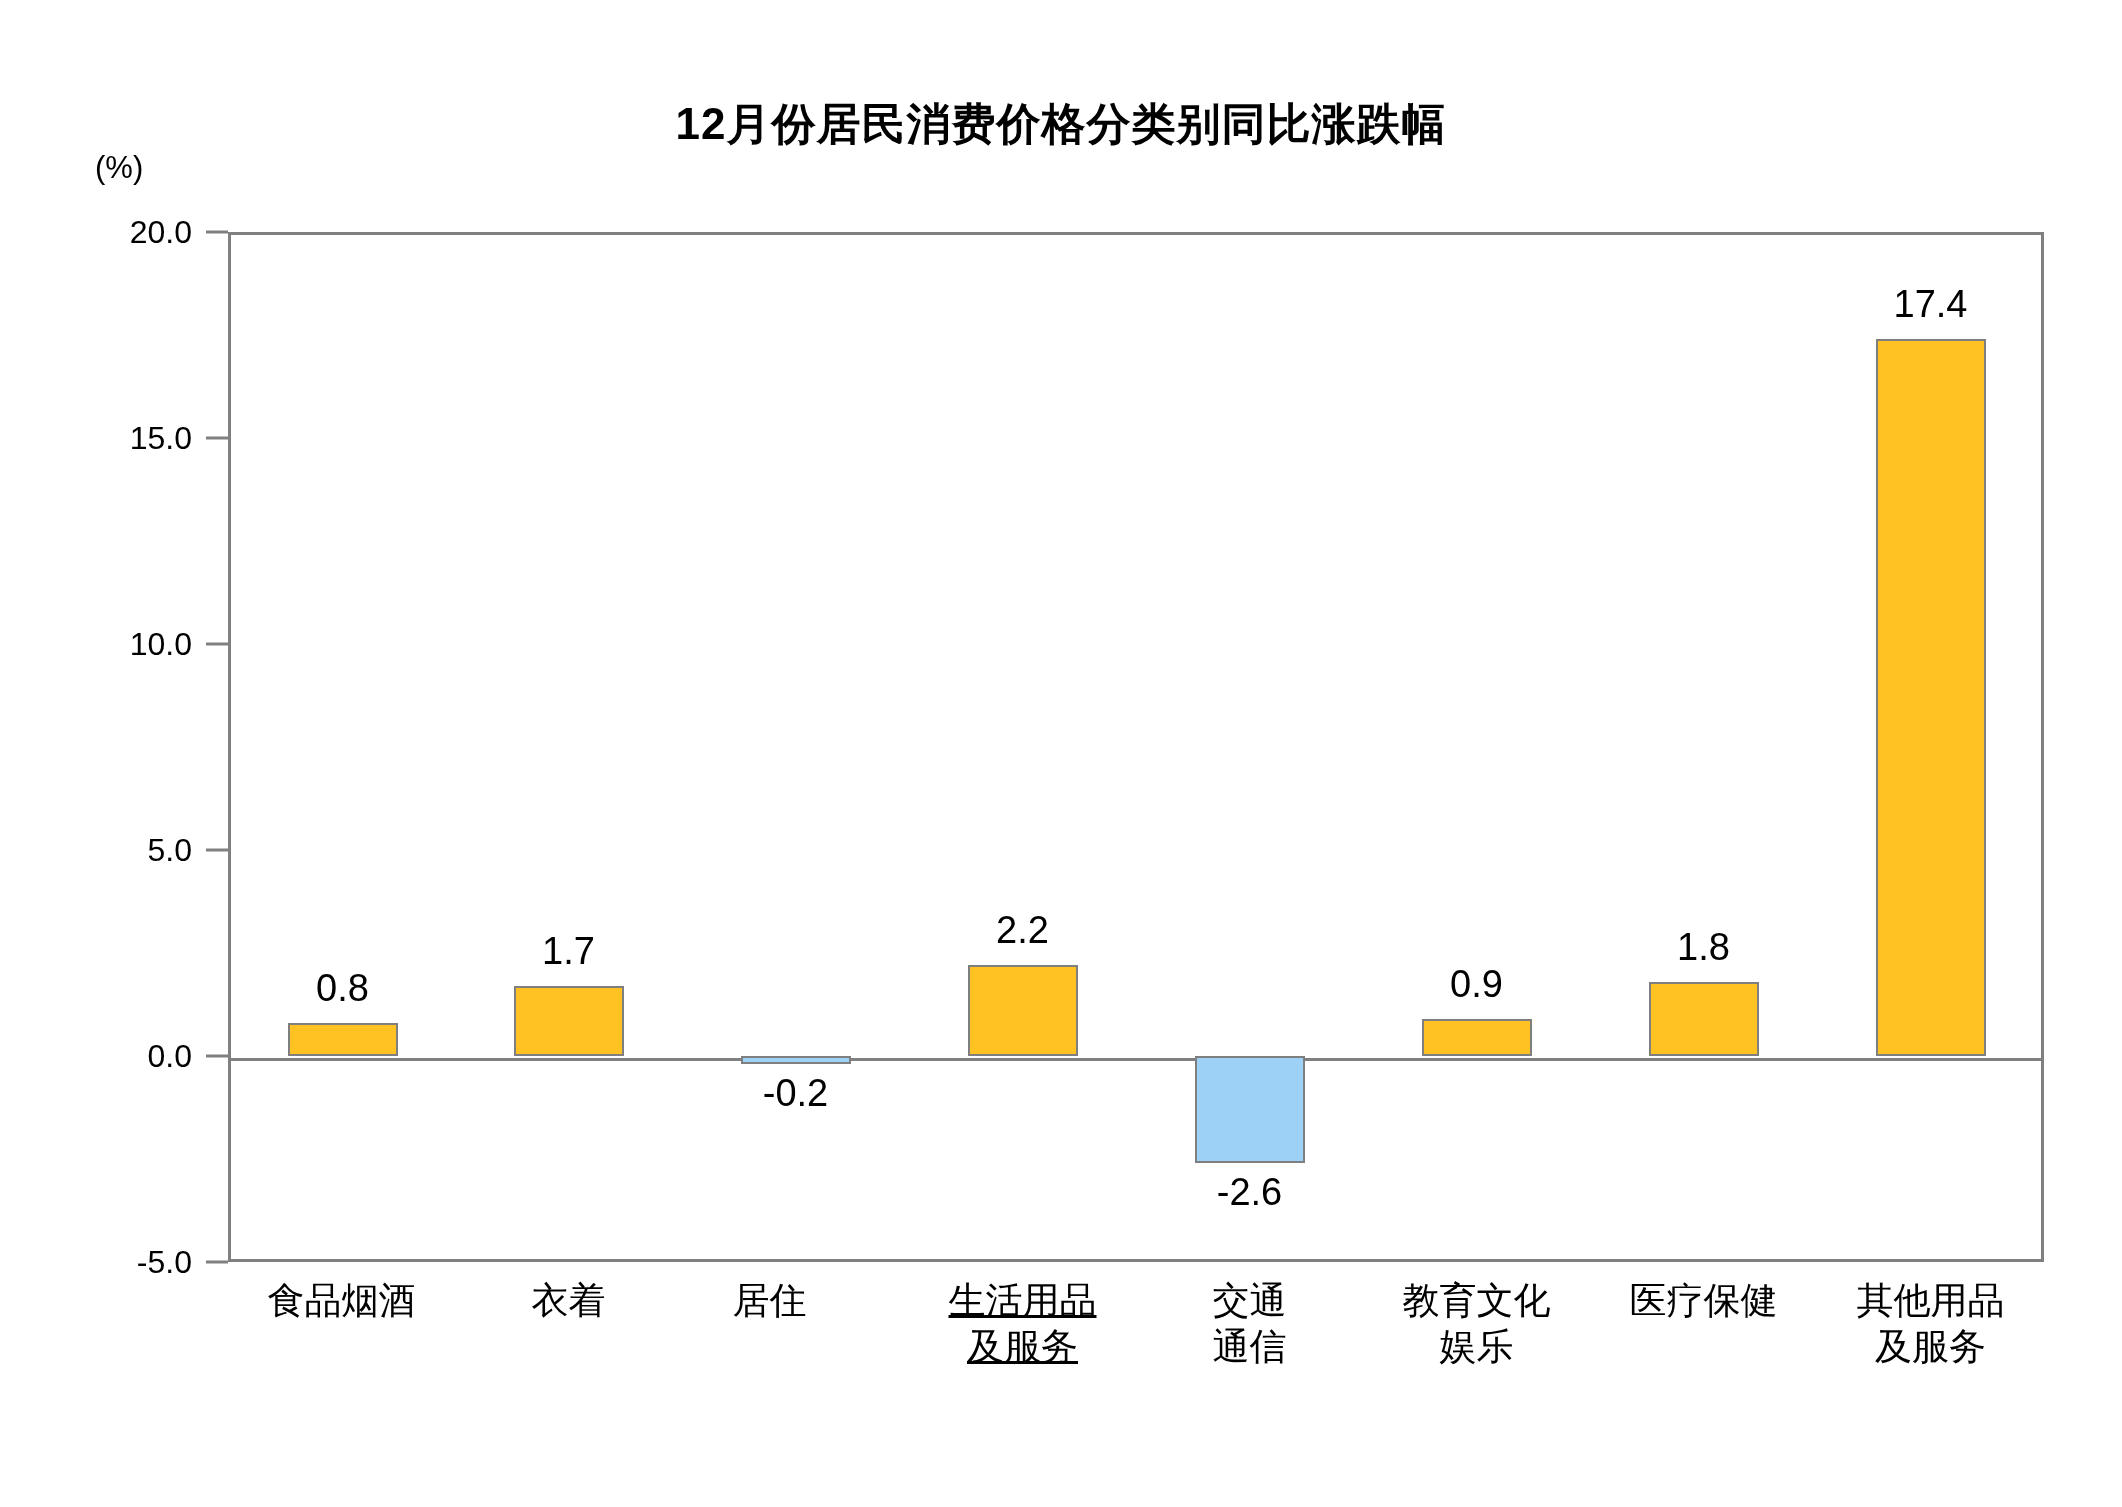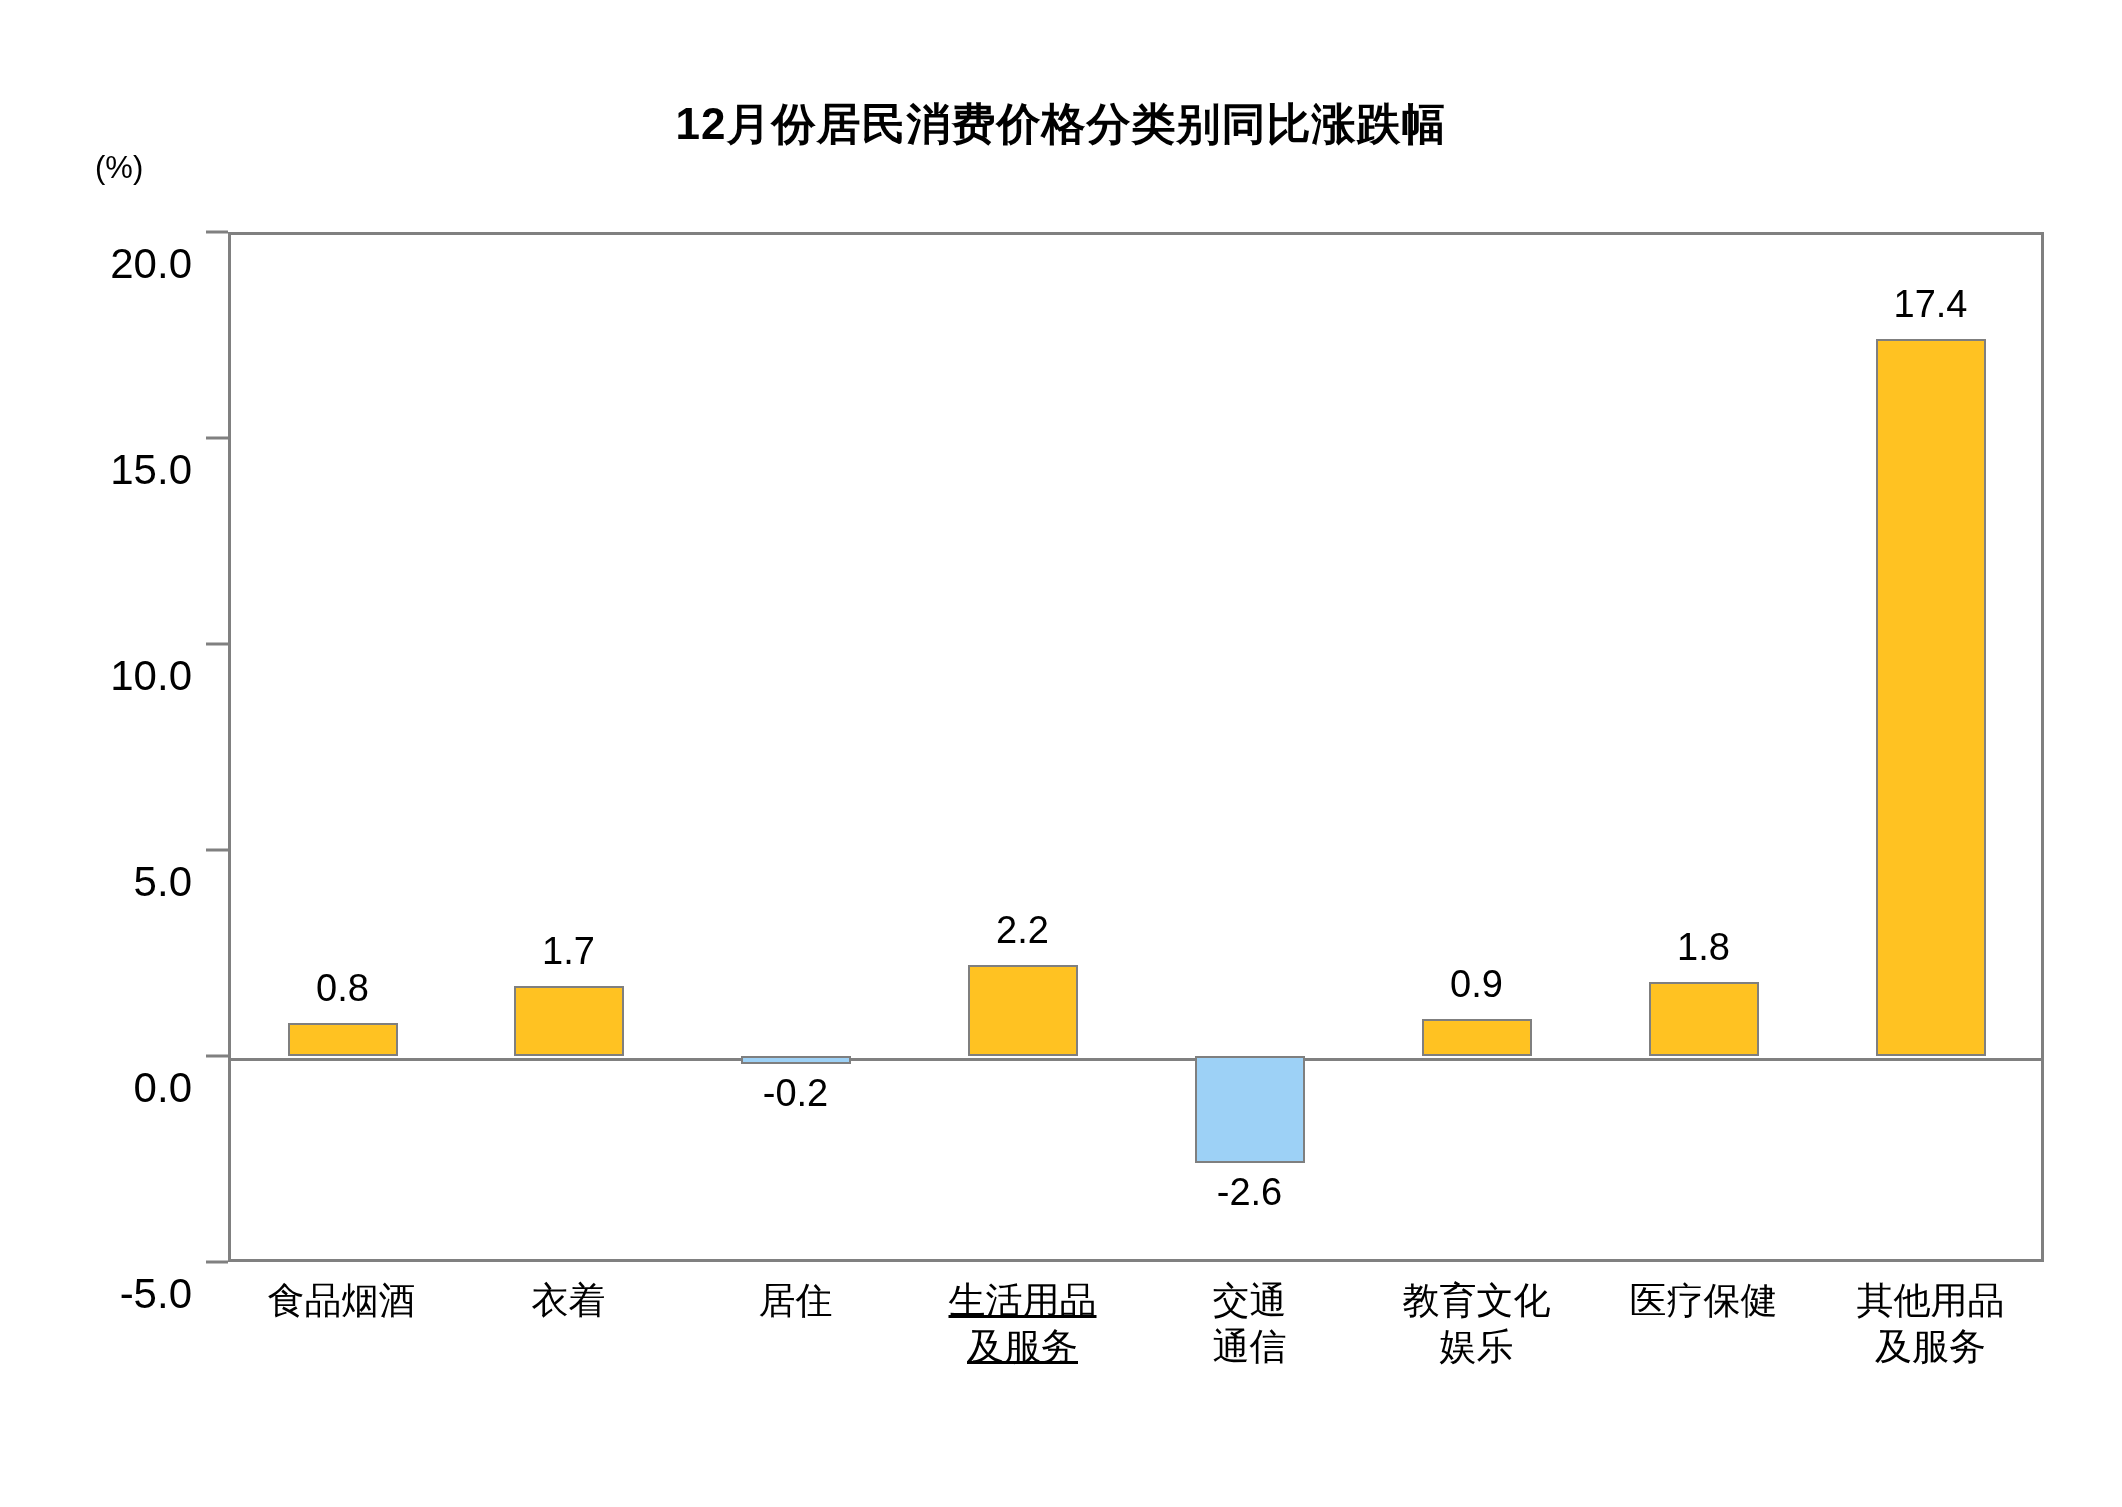--- a/index.html
+++ b/index.html
@@ -58,24 +58,23 @@
     position: absolute;
     left: 0;
     top: 232px;
     width: 228px;
     height: 1030px;
   }
   .y-tick {
     position: absolute;
     right: 36px;
     transform: translateY(-50%);
-    font-size: 42px;
+    font-size: 32px;
     text-align: right;
     white-space: nowrap;
-    margin-top: 32px;
   }
   .y-tick-mark {
     position: absolute;
     right: 0;
     width: 22px;
     height: 3px;
     background: #808080;
     transform: translateY(-50%);
   }
   
@@ -182,21 +181,21 @@
       </div>
       <div class="bar-slot" style="left: 1589px; width: 227px;">
         <div class="bar" style="top: 107.12px; height: 716.88px; background: rgb(255, 194, 34); border-color: rgb(127, 127, 127);"></div>
         <div class="bar-value" style="top: 51.12px;">17.4</div>
       </div>
     </div>
 
   <div class="x-labels">
       <div class="x-label" style="left: 0px; width: 227px;">食品烟酒</div>
       <div class="x-label" style="left: 227px; width: 227px;">衣着</div>
-      <div class="x-label" style="left: 454px; width: 227px;">居住</div>
+      <div class="x-label" style="left: 428px; width: 227px;">居住</div>
       <div class="x-label" style="left: 681px; width: 227px; text-decoration: underline;">生活用品
 及服务</div>
       <div class="x-label" style="left: 1135px; width: 227px;">教育文化
 娱乐</div>
       <div class="x-label" style="left: 908px; width: 227px;">交通
 通信</div>
       <div class="x-label" style="left: 1362px; width: 227px;">医疗保健</div>
       <div class="x-label" style="left: 1589px; width: 227px;">其他用品
 及服务</div>
     </div>

